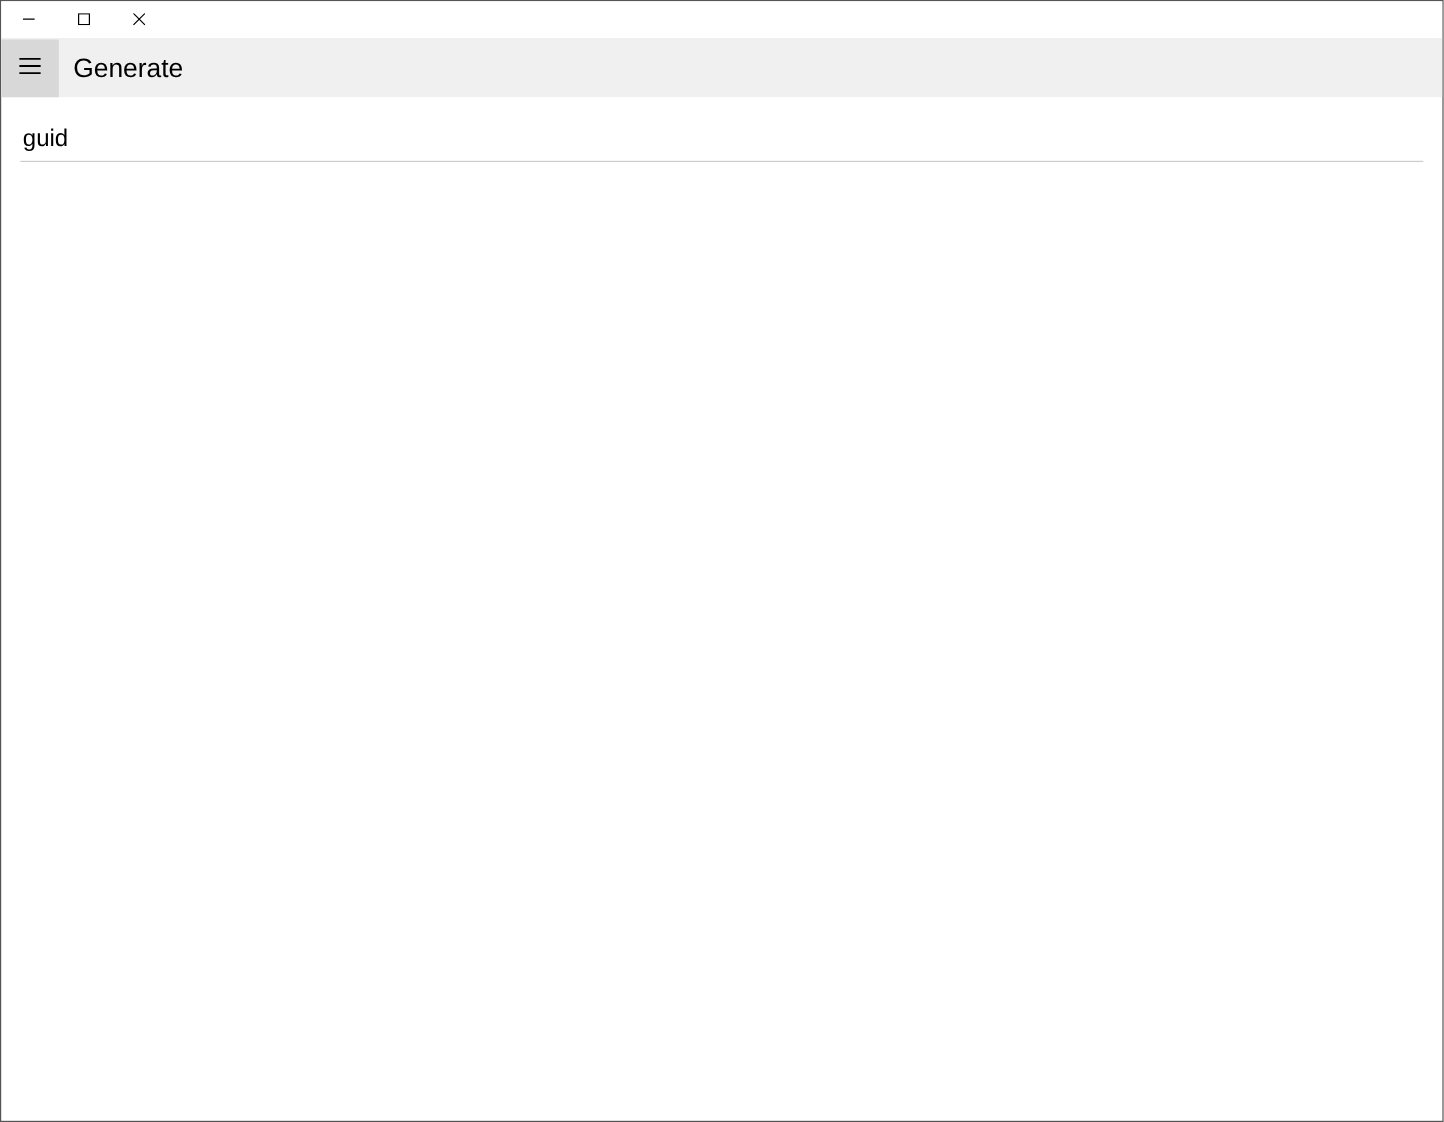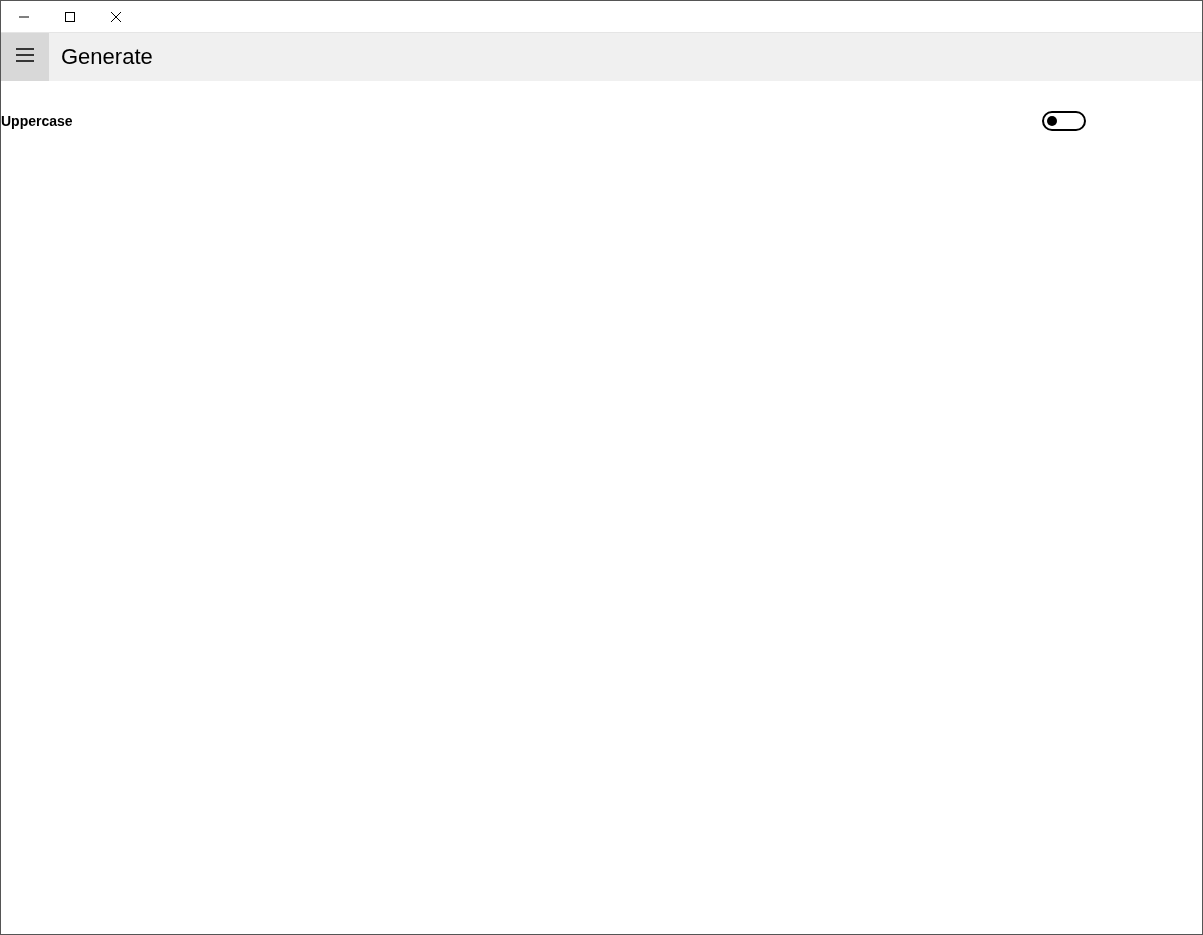--- a/index.html
+++ b/index.html
@@ -154,20 +154,15 @@
         <line x1="0" y1="1" x2="18" y2="1" stroke="#000" stroke-width="1.5"></line>
         <line x1="0" y1="7" x2="18" y2="7" stroke="#000" stroke-width="1.5"></line>
         <line x1="0" y1="13" x2="18" y2="13" stroke="#000" stroke-width="1.5"></line>
       </svg>
     </span>
   </div>
   <div class="page-title">Generate</div>
 </div>
 
 <div class="content">
+  <input type="text" class="search-input" value="guid" style="">
 
-  <div class="setting-row">
-    <div class="setting-label">Uppercase</div>
-    <div class="toggle">
-      <div class="toggle-knob"></div>
-    </div>
-  </div>
 </div>
 
 </body></html>

